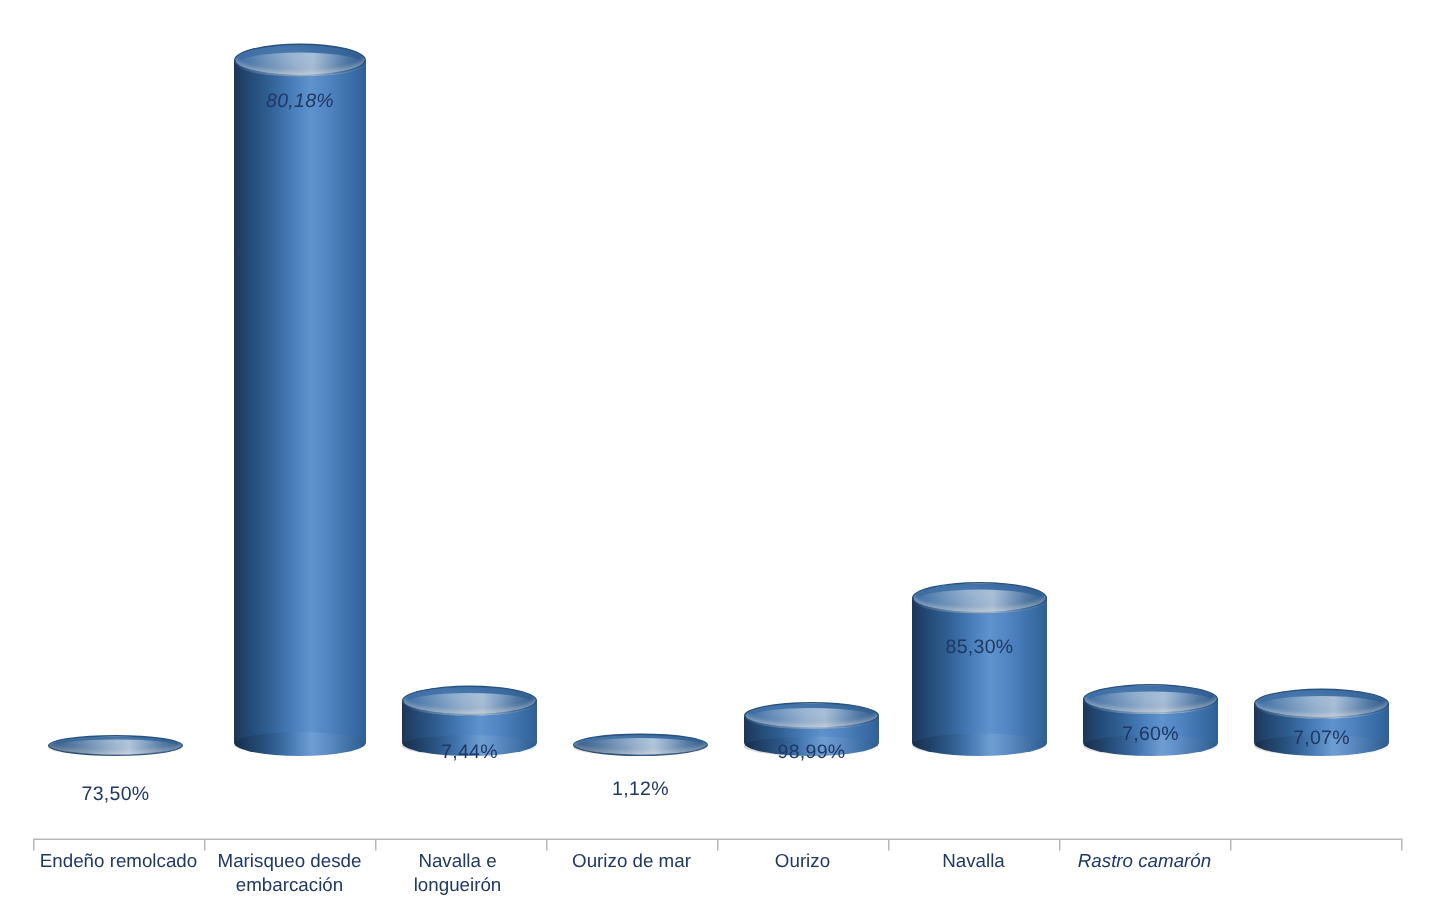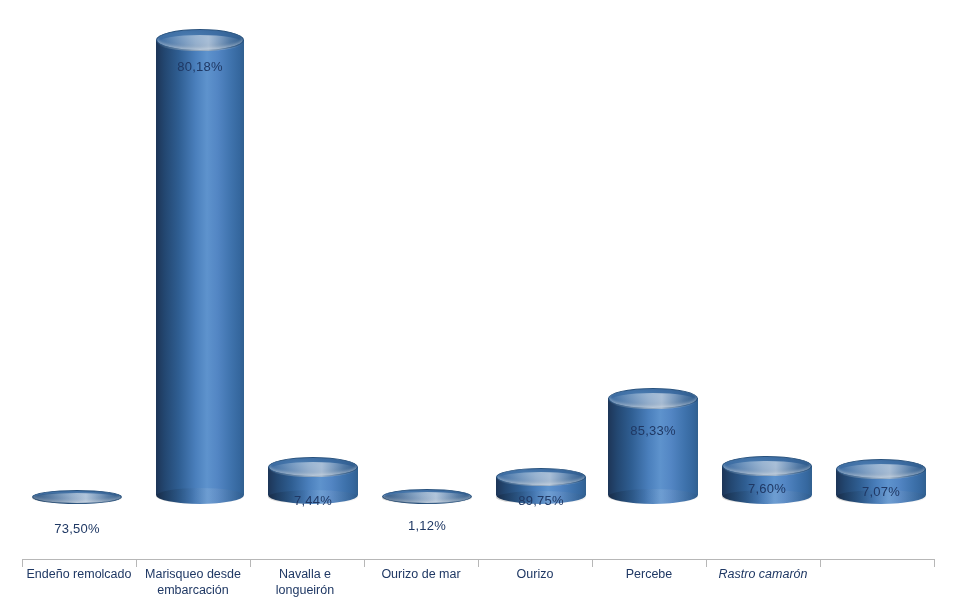--- a/index.html
+++ b/index.html
@@ -157,21 +157,21 @@
     <div class="data-label" style="left:32px;width:90px;top:521px;">73,50%</div>
 
     <div class="bar-group" style="left:156px;width:88px;height:475px;">
       <div class="cyl" style="height:475px;">
         <div class="cyl-body" style="top:11px;bottom:0;"></div>
         <div class="cyl-top" style="top:0;height:22px;"></div>
         <div class="cyl-rim" style="top:6px;height:16px;"></div>
         <div class="cyl-bottom" style="height:16px;"></div>
       </div>
     </div>
-    <div class="data-label" style="left:150px;width:100px;top:59px;">80,18%</div>
+    <div class="data-label" style="left:150px;width:100px;top:59px;font-style:italic;">80,18%</div>
 
     <div class="bar-group" style="left:268px;width:90px;height:47px;">
       <div class="cyl" style="height:47px;">
         <div class="cyl-body" style="top:10px;bottom:0;"></div>
         <div class="cyl-top" style="top:0;height:20px;"></div>
         <div class="cyl-rim" style="top:5px;height:15px;"></div>
         <div class="cyl-bottom" style="height:14px;"></div>
       </div>
     </div>
     <div class="data-label" style="left:263px;width:100px;top:482px;margin-top:11px;">7,44%</div>
@@ -187,31 +187,31 @@
     <div class="data-label" style="left:377px;width:100px;top:518px;">1,12%</div>
 
     <div class="bar-group" style="left:496px;width:90px;height:36px;">
       <div class="cyl" style="height:36px;">
         <div class="cyl-body" style="top:9px;bottom:0;"></div>
         <div class="cyl-top" style="top:0;height:18px;"></div>
         <div class="cyl-rim" style="top:4px;height:14px;"></div>
         <div class="cyl-bottom" style="height:13px;"></div>
       </div>
     </div>
-    <div class="data-label" style="left:491px;width:100px;top:493px;">89,75%</div>
+    <div class="data-label" style="left:491px;width:100px;top:493px;">98,99%</div>
 
     <div class="bar-group" style="left:608px;width:90px;height:116px;">
       <div class="cyl" style="height:116px;">
         <div class="cyl-body" style="top:10px;bottom:0;"></div>
         <div class="cyl-top" style="top:0;height:21px;"></div>
         <div class="cyl-rim" style="top:5px;height:16px;"></div>
         <div class="cyl-bottom" style="height:15px;"></div>
       </div>
     </div>
-    <div class="data-label" style="left:603px;width:100px;top:423px;">85,33%</div>
+    <div class="data-label" style="left:603px;width:100px;top:423px;">85,30%</div>
 
     <div class="bar-group" style="left:722px;width:90px;height:48px;">
       <div class="cyl" style="height:48px;">
         <div class="cyl-body" style="top:10px;bottom:0;"></div>
         <div class="cyl-top" style="top:0;height:20px;"></div>
         <div class="cyl-rim" style="top:5px;height:15px;"></div>
         <div class="cyl-bottom" style="height:14px;"></div>
       </div>
     </div>
     <div class="data-label" style="left:717px;width:100px;top:481px;">7,60%</div>
@@ -237,16 +237,16 @@
     <div class="axis-tick" style="left:820px;"></div>
     <div class="axis-tick" style="left:934px;"></div>
 
   </div>
 
   <div class="cat-label" style="left:22px;width:114px;">Endeño remolcado</div>
   <div class="cat-label" style="left:258px;width:94px;">Navalla e longueirón</div>
   <div class="cat-label" style="left:140px;width:106px;">Marisqueo desde embarcación</div>
   <div class="cat-label" style="left:364px;width:114px;">Ourizo de mar</div>
   <div class="cat-label" style="left:478px;width:114px;">Ourizo</div>
-  <div class="cat-label" style="left:592px;width:114px;">Percebe</div>
+  <div class="cat-label" style="left:592px;width:114px;">Navalla</div>
   <div class="cat-label" style="left:706px;width:114px;font-style:italic;">Rastro camarón</div>
 
 </div>
 
 </body></html>

